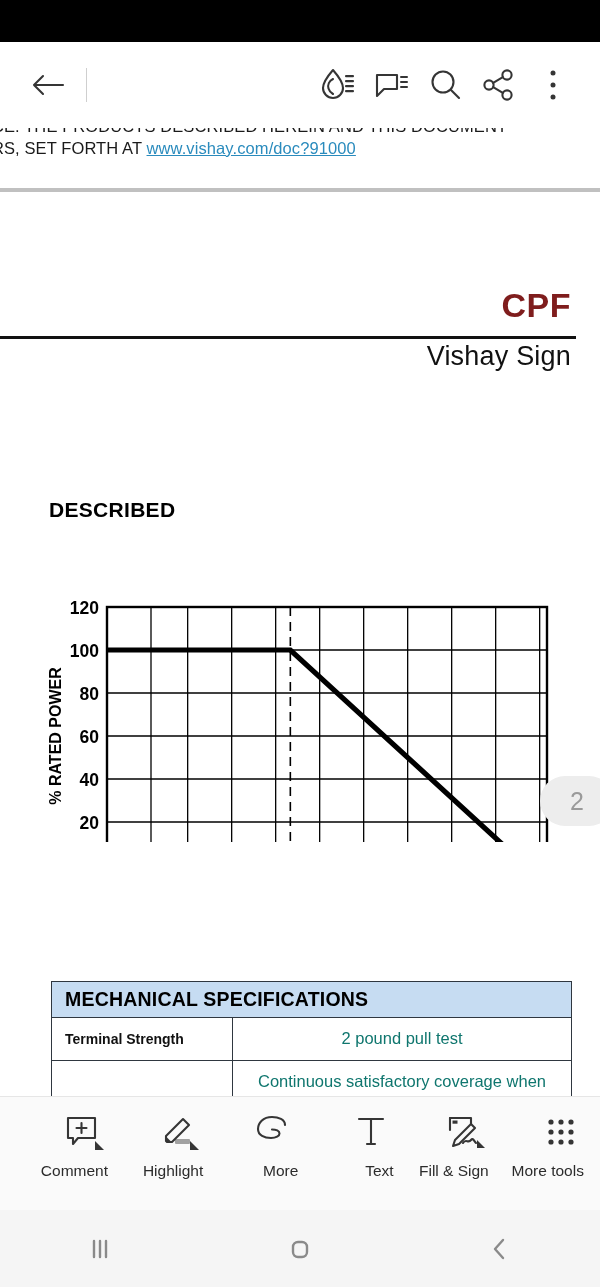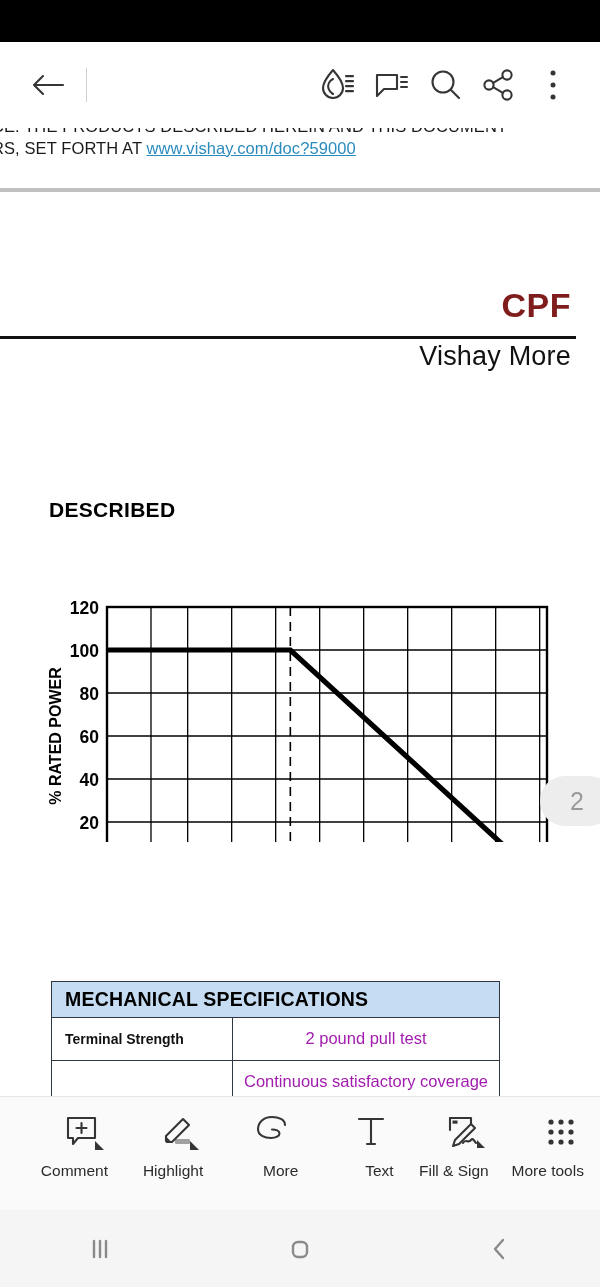--- a/index.html
+++ b/index.html
@@ -92,36 +92,36 @@
   
   .pagepill {
     position: absolute; left: 540px; top: 648px; width: 74px; height: 50px;
     background: #ededed; border-radius: 26px;
     display: flex; align-items: center; justify-content: center;
     color: #9a9a9a; font-size: 25px;
   }
 
   
   .spec-table {
-    position: absolute; left: 51px; top: 789px; width: 449px;
+    position: absolute; left: 51px; top: 789px; width: 521px;
     border: 1.4px solid #2f3740; border-collapse: collapse;
     background: #fff;
   }
   .spec-table td, .spec-table th { border: 1.4px solid #2f3740; }
   .spec-head {
     background: #c6dcf2; text-align: left;
     font-size: 19.5px; font-weight: bold; color: #000;
     padding: 6px 0 6px 13px; letter-spacing: .2px;
   }
   .spec-label {
     width: 181px; font-size: 14px; font-weight: bold; color: #111;
     padding: 10px 0 10px 13px; vertical-align: middle;
   }
   .spec-value {
-    font-size: 16.5px; color: #a21caf; text-align: center; vertical-align: middle;
+    font-size: 16.5px; color: #0f766e; text-align: center; vertical-align: middle;
     padding: 10px 8px; line-height: 1.32;
   }
 
   
   .toolbar {
     position: absolute; left: 0; top: 1096px; width: 600px; height: 114px;
     background: #fafafa; border-top: 1px solid #e6e6e6;
     display: flex; align-items: flex-start; justify-content: space-between;
     padding: 14px 16px 0 16px;
   }
@@ -207,29 +207,29 @@
           <circle cx="11" cy="30" r="2.5"></circle>
         </g>
       </svg>
     </div>
   </div>
 
   <div class="docarea">
 
     <div class="prevpage">
       <div class="legal-line1">CE. THE PRODUCTS DESCRIBED HEREIN AND THIS DOCUMENT</div>
-      <div class="legal-line2"><span>RS, SET FORTH AT </span><span class="legal-link">www.vishay.com/doc?59000</span></div>
+      <div class="legal-line2"><span>RS, SET FORTH AT </span><span class="legal-link">www.vishay.com/doc?91000</span></div>
     </div>
     <div class="page-gap"></div>
 
     <div class="page2">
 
       <div class="hdr-cpf">CPF</div>
       <div class="hdr-rule"></div>
-      <div class="hdr-vishay">Vishay More</div>
+      <div class="hdr-vishay">Vishay Sign</div>
 
       <div class="derating-title">DESCRIBED</div>
 
       <div class="chartwrap">
         <svg id="chart-svg" width="540" height="320" viewBox="0 0 540 320">
             <line x1="67" y1="85" x2="67" y2="343" stroke="#000" stroke-width="1.3"></line>
             <line x1="111" y1="85" x2="111" y2="343" stroke="#000" stroke-width="1.3"></line>
             <line x1="147.66666666666666" y1="85" x2="147.66666666666666" y2="343" stroke="#000" stroke-width="1.3"></line>
             <line x1="191.66666666666666" y1="85" x2="191.66666666666666" y2="343" stroke="#000" stroke-width="1.3"></line>
             <line x1="235.66666666666669" y1="85" x2="235.66666666666669" y2="343" stroke="#000" stroke-width="1.3"></line>

